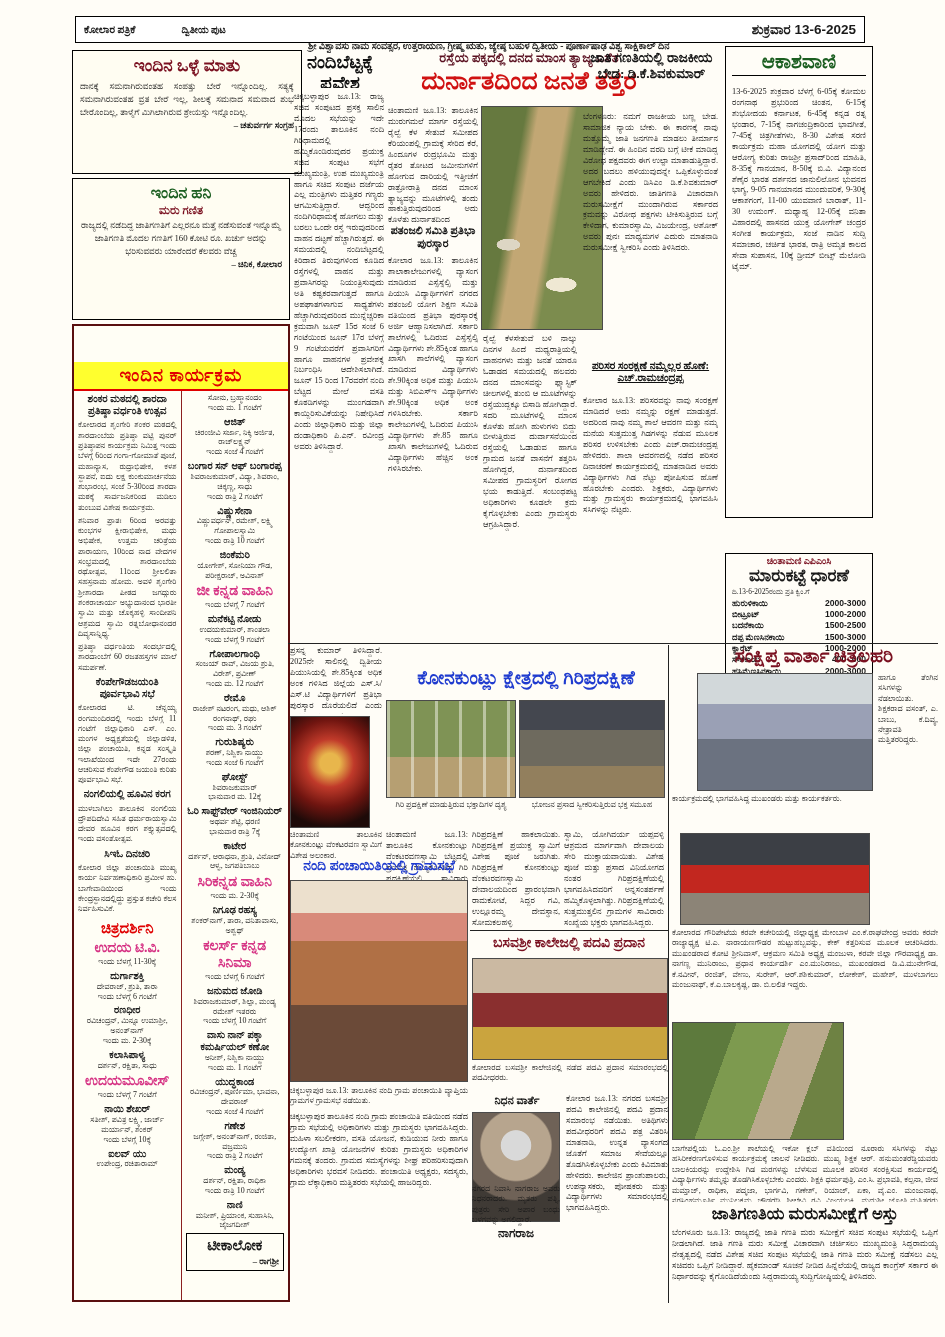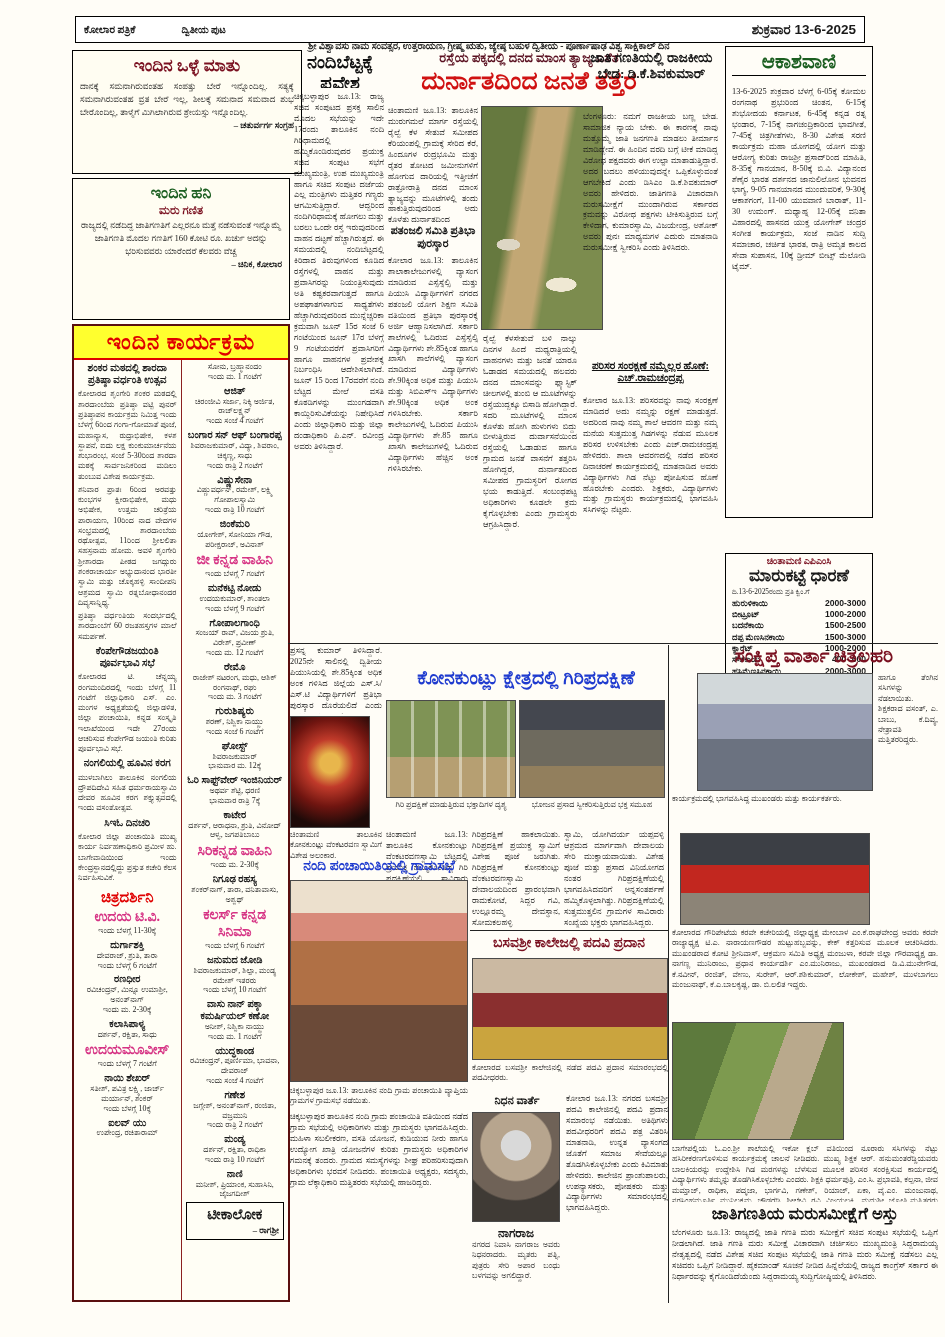--- a/index.html
+++ b/index.html
@@ -21,21 +21,21 @@
   
   .lbox{border:1.6px solid #000;padding:4px 7px;background:#fffdf2;}
   .gw-title{font-size:17px;font-weight:bold;color:#7a1020;text-align:center;margin:1px 0 4px;}
   .hani-title{font-size:16px;font-weight:bold;color:#1b5e20;text-align:center;margin:1px 0 2px;}
   .hani-sub{font-size:11.5px;font-weight:bold;color:#7a1020;text-align:center;margin:2px 0;}
   .boxbody{font-size:8.8px;line-height:1.45;}
   .sign{font-size:8.6px;font-weight:bold;text-align:right;margin-top:2px;}
   
   .progbox{border:2px solid #5a0f0f;background:#fffef5;}
   .proghead{background:#ffff2e;border-bottom:2px solid #e00000;color:#e00000;
-            font-weight:bold;font-size:22px;text-align:center;padding:3px 6px;letter-spacing:1px;}
+            font-weight:bold;font-size:18px;text-align:center;padding:3px 6px;letter-spacing:1px;margin-top:36px;}
   .pcols{display:flex;height:calc(100% - 32px);}
   .pcol{width:50%;padding:2px 4px;overflow:hidden;}
   .pcol.first{border-right:1.2px solid #8b2020;}
   .pitem{margin-bottom:3px;}
   .pi-title{font-size:9.8px;font-weight:bold;text-align:center;line-height:1.2;}
   .pi-text{font-size:7.9px;line-height:1.3;text-align:justify;}
   .pi-cast{font-size:7.9px;line-height:1.25;text-align:center;}
   .pi-time{font-size:7.9px;line-height:1.25;text-align:center;}
   .s-head3 .pi-title,.s-head2 .pi-title{font-size:10.2px;text-align:center;}
   .s-section .pi-title{color:#e00000;font-size:15px;margin:5px 0 2px;}
@@ -432,21 +432,21 @@
   <div class="abs caption just clip" style="left:290px;top:1086px;width:178px;height:24px;">ಚಿಕ್ಕಬಳ್ಳಾಪುರ ಜೂ.13: ತಾಲೂಕಿನ ನಂದಿ ಗ್ರಾಮ ಪಂಚಾಯಿತಿ ವ್ಯಾಪ್ತಿಯ ಗ್ರಾಮಗಳ ಗ್ರಾಮಸಭೆ ನಡೆಯಿತು.</div>
   <div class="abs body-col just clip" style="left:290px;top:1112px;width:178px;height:190px;">ಚಿಕ್ಕಬಳ್ಳಾಪುರ ತಾಲೂಕಿನ ನಂದಿ ಗ್ರಾಮ ಪಂಚಾಯಿತಿ ವತಿಯಿಂದ ನಡೆದ ಗ್ರಾಮ ಸಭೆಯಲ್ಲಿ ಅಧಿಕಾರಿಗಳು ಮತ್ತು ಗ್ರಾಮಸ್ಥರು ಭಾಗವಹಿಸಿದ್ದರು. ಮಹಿಳಾ ಸಬಲೀಕರಣ, ವಸತಿ ಯೋಜನೆ, ಕುಡಿಯುವ ನೀರು ಹಾಗೂ ಉದ್ಯೋಗ ಖಾತ್ರಿ ಯೋಜನೆಗಳ ಕುರಿತು ಗ್ರಾಮಸ್ಥರು ಅಧಿಕಾರಿಗಳ ಗಮನಕ್ಕೆ ತಂದರು. ಗ್ರಾಮದ ಸಮಸ್ಯೆಗಳನ್ನು ಶೀಘ್ರ ಪರಿಹರಿಸುವುದಾಗಿ ಅಧಿಕಾರಿಗಳು ಭರವಸೆ ನೀಡಿದರು. ಪಂಚಾಯಿತಿ ಅಧ್ಯಕ್ಷರು, ಸದಸ್ಯರು, ಗ್ರಾಮ ಲೆಕ್ಕಾಧಿಕಾರಿ ಮತ್ತಿತರರು ಸಭೆಯಲ್ಲಿ ಹಾಜರಿದ್ದರು.</div>
   <div class="abs body-col just clip" style="left:386px;top:932px;width:82px;height:0px;"></div>
 
   <div class="abs h-maroon clip" style="left:470px;top:935px;width:198px;height:20px;font-size:14px;">ಬಸವಶ್ರೀ ಕಾಲೇಜಲ್ಲಿ ಪದವಿ ಪ್ರದಾನ</div>
   <div class="abs ph ph-grad" style="left:472px;top:958px;width:196px;height:102px;"></div>
   <div class="abs caption just clip" style="left:472px;top:1063px;width:196px;height:26px;">ಕೋಲಾರದ ಬಸವಶ್ರೀ ಕಾಲೇಜಿನಲ್ಲಿ ನಡೆದ ಪದವಿ ಪ್ರದಾನ ಸಮಾರಂಭದಲ್ಲಿ ಪದವೀಧರರು.</div>
   <div class="abs h-black clip" style="left:472px;top:1094px;width:90px;height:16px;font-size:11px;">ನಿಧನ ವಾರ್ತೆ</div>
   <div class="abs ph ph-oldman" style="left:472px;top:1112px;width:88px;height:110px;"></div>
   <div class="abs ctr bt clip" style="left:472px;top:1226px;width:88px;height:14px;font-size:12px;">ನಾಗರಾಜ</div>
-  <div class="abs caption just clip" style="left:472px;top:1240px;width:88px;height:60px;">ನಗರದ ನಿವಾಸಿ ನಾಗರಾಜ ಅವರು ನಿಧನರಾದರು. ಮೃತರು ಪತ್ನಿ, ಪುತ್ರರು ಸೇರಿ ಅಪಾರ ಬಂಧು ಬಳಗವನ್ನು ಅಗಲಿದ್ದಾರೆ.</div>
+  <div class="abs caption just clip" style="left:472px;top:1184px;width:88px;height:60px;">ನಗರದ ನಿವಾಸಿ ನಾಗರಾಜ ಅವರು ನಿಧನರಾದರು. ಮೃತರು ಪತ್ನಿ, ಪುತ್ರರು ಸೇರಿ ಅಪಾರ ಬಂಧು ಬಳಗವನ್ನು ಅಗಲಿದ್ದಾರೆ.</div>
   <div class="abs body-col just clip" style="left:566px;top:1094px;width:102px;height:208px;">ಕೋಲಾರ ಜೂ.13: ನಗರದ ಬಸವಶ್ರೀ ಪದವಿ ಕಾಲೇಜಿನಲ್ಲಿ ಪದವಿ ಪ್ರದಾನ ಸಮಾರಂಭ ನಡೆಯಿತು. ಅತಿಥಿಗಳು ಪದವೀಧರರಿಗೆ ಪದವಿ ಪತ್ರ ವಿತರಿಸಿ ಮಾತನಾಡಿ, ಉನ್ನತ ವ್ಯಾಸಂಗದ ಜೊತೆಗೆ ಸಮಾಜ ಸೇವೆಯಲ್ಲೂ ತೊಡಗಿಸಿಕೊಳ್ಳಬೇಕು ಎಂದು ಕಿವಿಮಾತು ಹೇಳಿದರು. ಕಾಲೇಜಿನ ಪ್ರಾಂಶುಪಾಲರು, ಉಪನ್ಯಾಸಕರು, ಪೋಷಕರು ಮತ್ತು ವಿದ್ಯಾರ್ಥಿಗಳು ಸಮಾರಂಭದಲ್ಲಿ ಭಾಗವಹಿಸಿದ್ದರು.</div>
 
   <div class="abs ph ph-karave" style="left:697px;top:673px;width:176px;height:118px;"></div>
   <div class="abs caption just clip" style="left:878px;top:673px;width:60px;height:250px;">ಹಾಗೂ ತೆಂಗಿನ ಸಸಿಗಳನ್ನು ನೆಡಲಾಯಿತು. ಶಿಕ್ಷಕರಾದ ವಸಂತ್, ಎ. ಬಾಬು, ಕೆ.ದಿವ್ಯ, ನೇತ್ರಾವತಿ ಮತ್ತಿತರರಿದ್ದರು.</div>
   <div class="abs caption just clip" style="left:672px;top:794px;width:200px;height:34px;">ಕಾರ್ಯಕ್ರಮದಲ್ಲಿ ಭಾಗವಹಿಸಿದ್ದ ಮುಖಂಡರು ಮತ್ತು ಕಾರ್ಯಕರ್ತರು.</div>
   <div class="abs ph ph-redtable" style="left:680px;top:833px;width:190px;height:92px;"></div>
   <div class="abs caption just clip" style="left:672px;top:928px;width:266px;height:92px;">ಕೋಲಾರದ ಗೌರಿಪೇಟೆಯ ಕರವೇ ಕಚೇರಿಯಲ್ಲಿ ಜಿಲ್ಲಾಧ್ಯಕ್ಷ ಮೇಂಬಾಳ ಎಂ.ಕೆ.ರಾಘವೇಂದ್ರ ಅವರು ಕರವೇ ರಾಜ್ಯಾಧ್ಯಕ್ಷ ಟಿ.ಎ. ನಾರಾಯಣಗೌಡರ ಹುಟ್ಟುಹಬ್ಬವನ್ನು, ಕೇಕ್ ಕತ್ತರಿಸುವ ಮೂಲಕ ಆಚರಿಸಿದರು. ಮುಖಂಡರಾದ ಕೋಟಿ ಶ್ರೀನಿವಾಸ್, ಆಕ್ರಮಣ ಸಮಿತಿ ಅಧ್ಯಕ್ಷ ಮಂಜುಳಾ, ಕರವೇ ಜಿಲ್ಲಾ ಗೌರವಾಧ್ಯಕ್ಷ ಡಾ. ನಾಗಣ್ಣ ಮುನಿರಾಜು, ಪ್ರಧಾನ ಕಾರ್ಯದರ್ಶಿ ಎಂ.ಮುನಿರಾಜು, ಮುಖಂಡರಾದ ಡಿ.ವಿ.ಮುನೇಗೌಡ, ಕೆ.ನವೀನ್, ರಂಜಿತ್, ವೇಣು, ಸುರೇಶ್, ಆರ್.ಶಶಿಕುಮಾರ್, ಲೋಕೇಶ್, ಮಹೇಶ್, ಮುಳಬಾಗಲು ಮಂಜುನಾಥ್, ಕೆ.ಎ.ಬಾಲಕೃಷ್ಣ, ಡಾ. ಬಿ.ಲಲಿತ ಇದ್ದರು.</div>
   <div class="abs ph ph-plant" style="left:672px;top:1022px;width:172px;height:118px;"></div>
   <div class="abs caption just clip" style="left:672px;top:1144px;width:266px;height:58px;">ಬಾಗೇಪಲ್ಲಿಯ ಓ.ಎಂ.ಶ್ರೀ ಶಾಲೆಯಲ್ಲಿ ಇಕೋ ಕ್ಲಬ್ ವತಿಯಿಂದ ನೂರಾರು ಸಸಿಗಳನ್ನು ನೆಟ್ಟು ಹಸಿರೀಕರಣಗೊಳಿಸುವ ಕಾರ್ಯಕ್ರಮಕ್ಕೆ ಚಾಲನೆ ನೀಡಿದರು. ಮುಖ್ಯ ಶಿಕ್ಷಕ ಆರ್. ಹನುಮಂತರೆಡ್ಡಿಯವರು ಬಾಲಕಿಯರನ್ನು ಉದ್ದೇಶಿಸಿ ಗಿಡ ಮರಗಳನ್ನು ಬೆಳೆಸುವ ಮೂಲಕ ಪರಿಸರ ಸಂರಕ್ಷಿಸುವ ಕಾರ್ಯದಲ್ಲಿ ವಿದ್ಯಾರ್ಥಿಗಳು ತಮ್ಮನ್ನು ತೊಡಗಿಸಿಕೊಳ್ಳಬೇಕು ಎಂದರು. ಶಿಕ್ಷಕಿ ಧರ್ಮಪುತ್ರಿ, ಎಂ.ಸಿ. ಪ್ರಭಾವತಿ, ಕಲ್ಪನಾ, ಜೀವ ಮಮ್ತಾಜ್, ರಾಧಿಕಾ, ಪದ್ಮಜಾ, ಭಾರ್ಗವಿ, ಗಣೇಶ್, ರಿಯಾಜ್, ಏಕಾ, ವೈ.ಎಂ. ಮಂಜುನಾಥ, ನರಸಿಂಹಮೂರ್ತಿ, ಮುನಿಲಕ್ಷ್ಮಮ್ಮ, ಚೌಡರೆಡ್ಡಿ, ಶ್ರೀಲೇವಿ, ರವಿ, ವಿಜಯಲಕ್ಷ್ಮಿ, ಮಧುಶ್ರೀ, ಜ್ಯೋತಿ ಮತ್ತಿತರರು ಹಾಜರಿದ್ದರು.</div>
 

